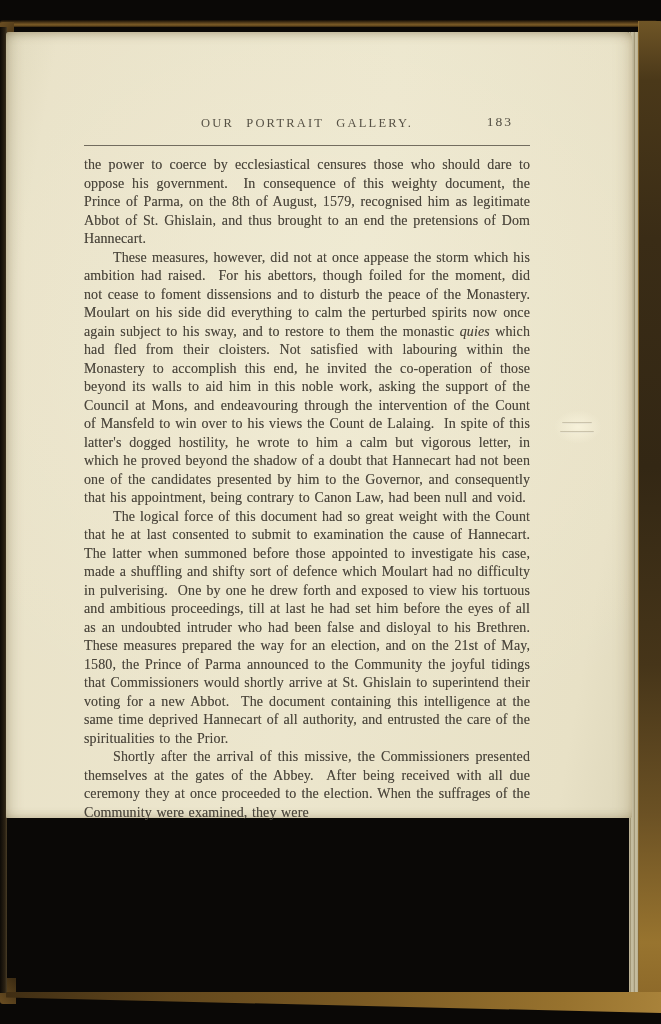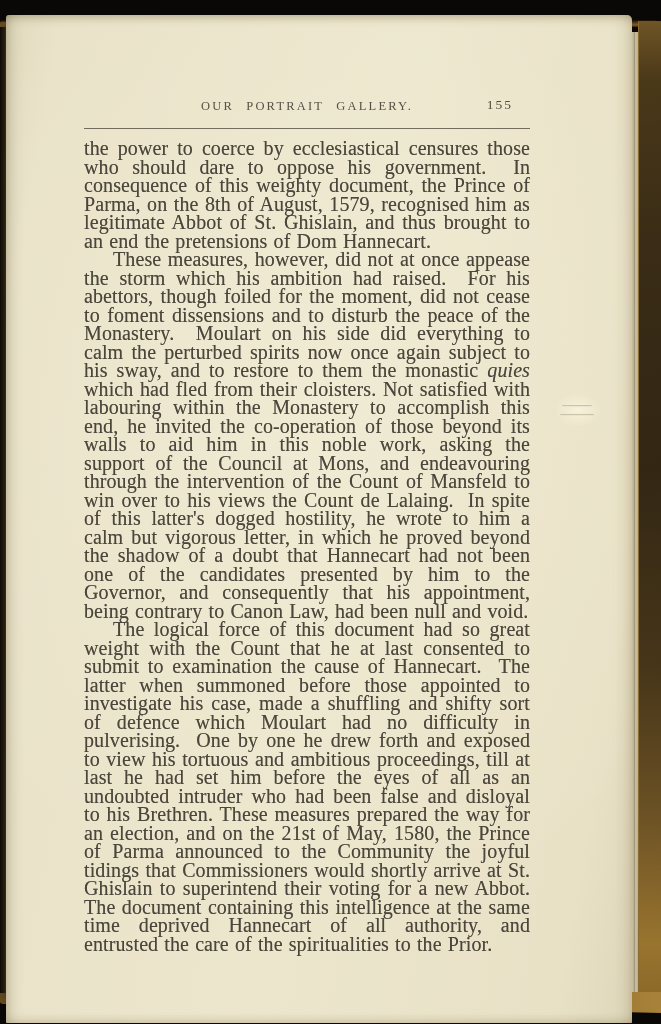--- a/index.html
+++ b/index.html
@@ -46,21 +46,21 @@
     border-radius:0 2px 2px 0;
   }
   .cover-bottom-edge{
     position:absolute;left:6px;top:992px;width:655px;height:21px;
     background:linear-gradient(90deg,#3f2d13 0%,#63481d 25%,#7b5a23 55%,#97722e 85%,#a8823a 100%);
     clip-path:polygon(0 0,100% 0,100% 100%,0 26%);
   }
 
   
   .page{
-    position:absolute;left:6px;top:15px;width:626px;height:1008px;
+    position:absolute;left:6px;top:32px;width:626px;height:786px;
     background:
       radial-gradient(120% 90% at 50% 38%, rgba(255,252,236,0.22), rgba(0,0,0,0) 62%),
       linear-gradient(100deg,#e0d9bd 0%,#e9e2c8 7%,#ece6cd 52%,#e8e1c6 90%,#ded7bb 100%);
     border-radius:3px 5px 1px 1px;
     box-shadow:
       inset 10px 0 16px -10px rgba(95,80,45,.45),
       inset -12px 0 18px -12px rgba(120,98,50,.38),
       inset 0 9px 12px -9px rgba(100,85,45,.45),
       inset 0 -8px 12px -9px rgba(100,85,45,.30);
   }
@@ -89,21 +89,21 @@
   }
   .page-num{
     position:absolute;right:17px;top:0;
     font-size:13.5px;letter-spacing:2px;color:#514c41;
   }
   .head-rule{
     margin-top:15px;height:1px;background:#5d574b;opacity:.85;
   }
   .body-text{
     margin-top:10px;
-    font-size:20px;line-height:18.5px;
+    font-size:14px;line-height:18.5px;
     text-align:justify;
     letter-spacing:.1px;word-spacing:1px;
     text-shadow:0 0 .5px rgba(84,79,68,.55);
   }
   .body-text p{margin:0;white-space:pre-wrap;}
   .para{text-indent:29px;}
   .no-indent{text-indent:0;}
   .lat{font-style:italic;margin-top:32px;}
 </style>
 </head>
@@ -121,27 +121,28 @@
 
   <div class="page">
     <div class="smudge"></div>
     <div class="tick tick1"></div>
     <div class="tick tick2"></div>
 
     <div class="content">
 
       <div class="running-head">
         <span class="head-title">OUR PORTRAIT GALLERY.</span>
-        <span class="page-num">155</span>
+        <span class="page-num">183</span>
       </div>
 
       <div class="head-rule"></div>
 
       <div class="body-text">
         <p class="para no-indent">the power to coerce by ecclesiastical censures those who should dare to oppose his government.  In consequence of this weighty document, the Prince of Parma, on the 8th of August, 1579, recognised him as legitimate Abbot of St. Ghislain, and thus brought to an end the pretensions of Dom Hannecart.</p>
         <p class="para"><span>These measures, however, did not at once appease the storm which his ambition had raised.  For his abettors, though foiled for the moment, did not cease to foment dissensions and to disturb the peace of the Monastery.  Moulart on his side did everything to calm the perturbed spirits now once again subject to his sway, and to restore to them the monastic </span><i class="lat">quies</i><span> which had fled from their cloisters. Not satisfied with labouring within the Monastery to accomplish this end, he invited the co-operation of those beyond its walls to aid him in this noble work, asking the support of the Council at Mons, and endeavouring through the intervention of the Count of Mansfeld to win over to his views the Count de Lalaing.  In spite of this latter's dogged hostility, he wrote to him a calm but vigorous letter, in which he proved beyond the shadow of a doubt that Hannecart had not been one of the candidates presented by him to the Governor, and consequently that his appointment, being contrary to Canon Law, had been null and void.</span></p>
         <p class="para">The logical force of this document had so great weight with the Count that he at last consented to submit to examination the cause of Hannecart.  The latter when summoned before those appointed to investigate his case, made a shuffling and shifty sort of defence which Moulart had no difficulty in pulverising.  One by one he drew forth and exposed to view his tortuous and ambitious proceedings, till at last he had set him before the eyes of all as an undoubted intruder who had been false and disloyal to his Brethren. These measures prepared the way for an election, and on the 21st of May, 1580, the Prince of Parma announced to the Community the joyful tidings that Commissioners would shortly arrive at St. Ghislain to superintend their voting for a new Abbot.  The document containing this intelligence at the same time deprived Hannecart of all authority, and entrusted the care of the spiritualities to the Prior.</p>
+        <p class="para">Shortly after the arrival of this missive, the Commissioners presented themselves at the gates of the Abbey.  After being received with all due ceremony they at once proceeded to the election. When the suffrages of the Community were examined, they were</p>
       </div>
 
     </div>
   </div>
 
 </div>
 
 </body></html>

